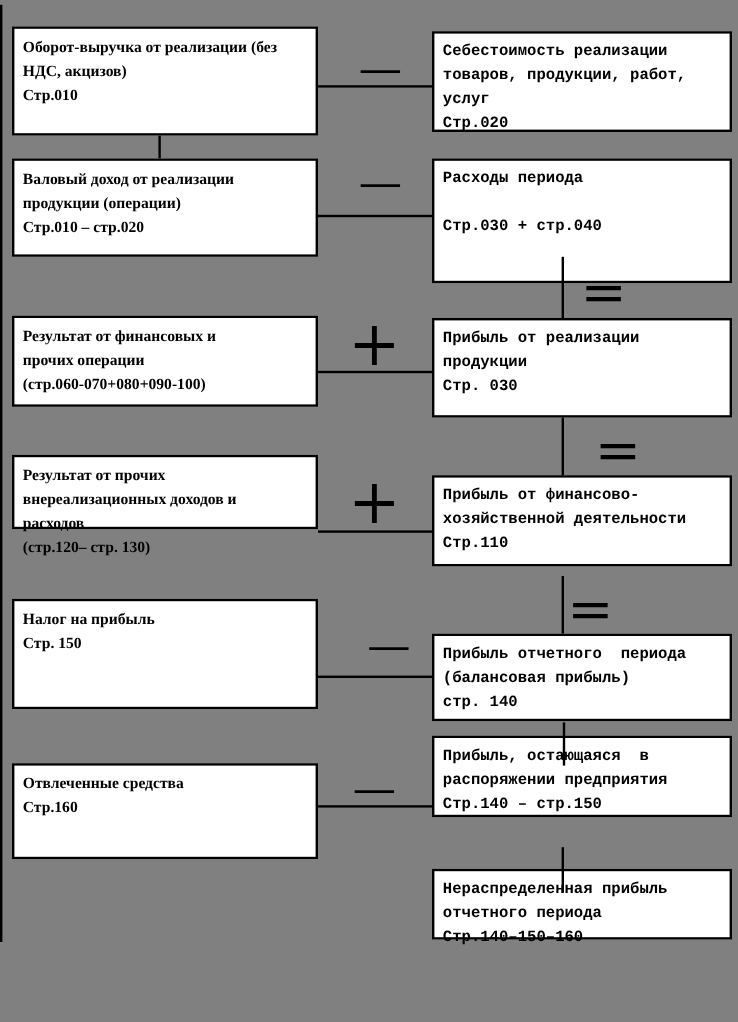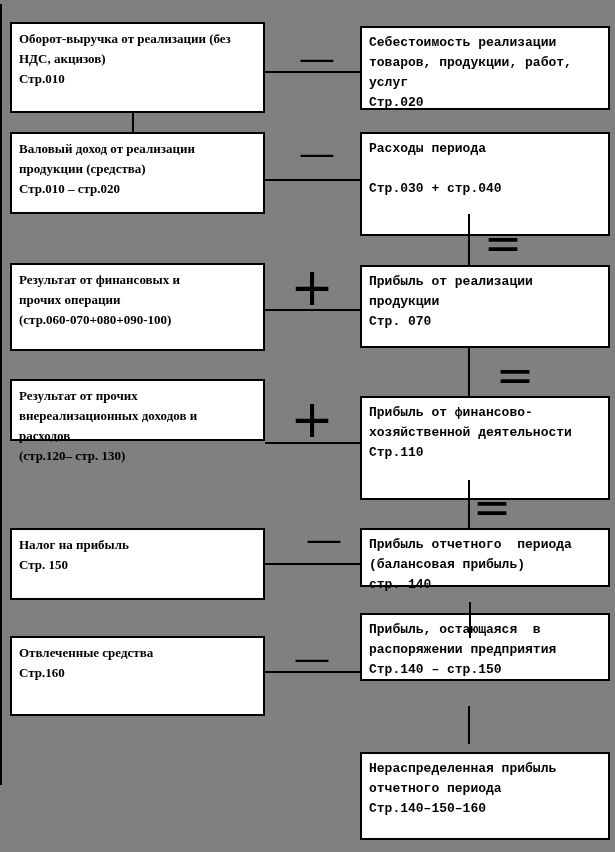--- a/index.html
+++ b/index.html
@@ -55,35 +55,35 @@
 
   <div class="edge-line"></div>
 
   <div class="box left" style="top:22px;height:91px">
     <div class="box-text">Оборот-выручка от реализации (без
 НДС, акцизов)
 Стр.010</div>
   </div>
   <div class="box left" style="top:132px;height:82px">
     <div class="box-text">Валовый доход от реализации
-продукции (средства)
+продукции (операции)
 Стр.010 – стр.020</div>
   </div>
-  <div class="box left" style="top:263px;height:88px">
+  <div class="box left" style="top:263px;height:76px">
     <div class="box-text">Результат от финансовых и
 прочих операции
 (стр.060-070+080+090-100)</div>
   </div>
   <div class="box left" style="top:379px;height:62px">
     <div class="box-text">Результат от прочих
 внереализационных доходов и
 расходов
 (стр.120– стр. 130)</div>
   </div>
-  <div class="box left" style="top:528px;height:72px">
+  <div class="box left" style="top:499px;height:92px">
     <div class="box-text">Налог на прибыль
 Стр. 150</div>
   </div>
   <div class="box left" style="top:636px;height:80px">
     <div class="box-text">Отвлеченные средства
 Стр.160</div>
   </div>
 
   <div class="box right" style="top:26px;height:84px">
     <div class="box-text">Себестоимость реализации
@@ -91,38 +91,38 @@
 Стр.020</div>
   </div>
   <div class="box right" style="top:132px;height:104px">
     <div class="box-text">Расходы периода
 
 Стр.030 + стр.040</div>
   </div>
   <div class="box right" style="top:265px;height:83px">
     <div class="box-text">Прибыль от реализации
 продукции
-Стр. 070</div>
+Стр. 030</div>
   </div>
-  <div class="box right" style="top:396px;height:104px">
+  <div class="box right" style="top:396px;height:76px">
     <div class="box-text">Прибыль от финансово-
 хозяйственной деятельности
 Стр.110</div>
   </div>
-  <div class="box right" style="top:528px;height:59px">
+  <div class="box right" style="top:528px;height:73px">
     <div class="box-text">Прибыль отчетного  периода
 (балансовая прибыль)
 стр. 140</div>
   </div>
   <div class="box right" style="top:613px;height:68px">
     <div class="box-text">Прибыль, остающаяся  в
 распоряжении предприятия
 Стр.140 – стр.150</div>
   </div>
-  <div class="box right" style="top:752px;height:88px">
+  <div class="box right" style="top:724px;height:59px">
     <div class="box-text">Нераспределенная прибыль
 отчетного периода
 Стр.140–150–160</div>
   </div>
 
   <div class="h-line" style="top:71px"></div>
   <div class="h-line" style="top:179px"></div>
   <div class="h-line" style="top:309px"></div>
   <div class="h-line" style="top:442px"></div>
   <div class="h-line" style="top:563px"></div>

